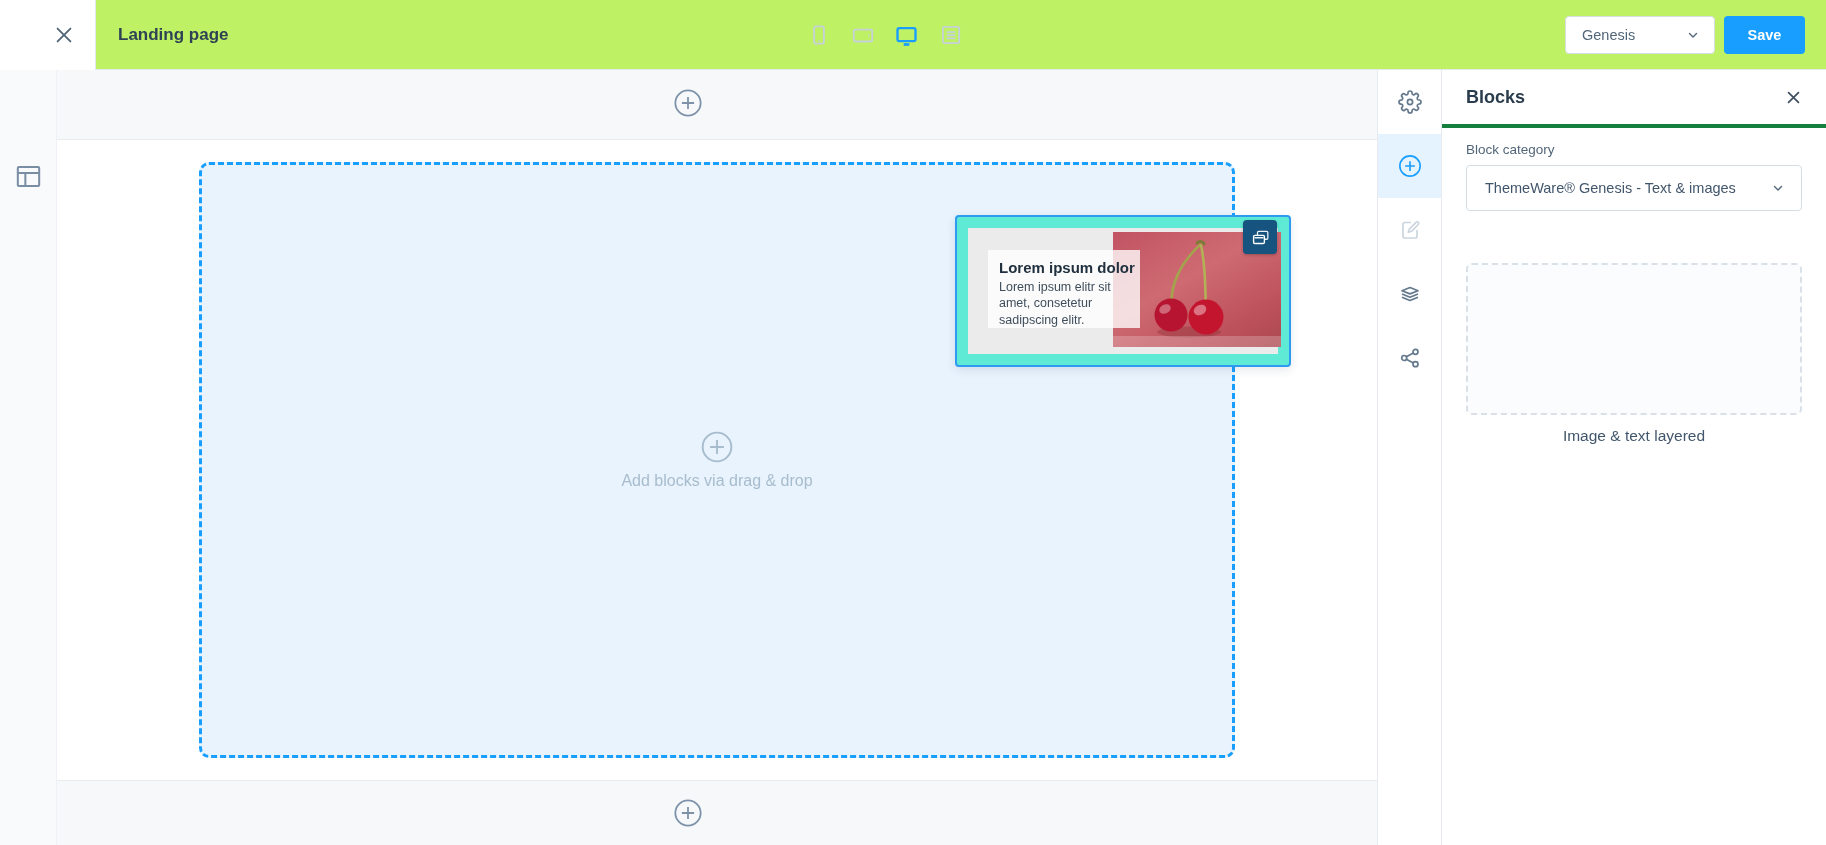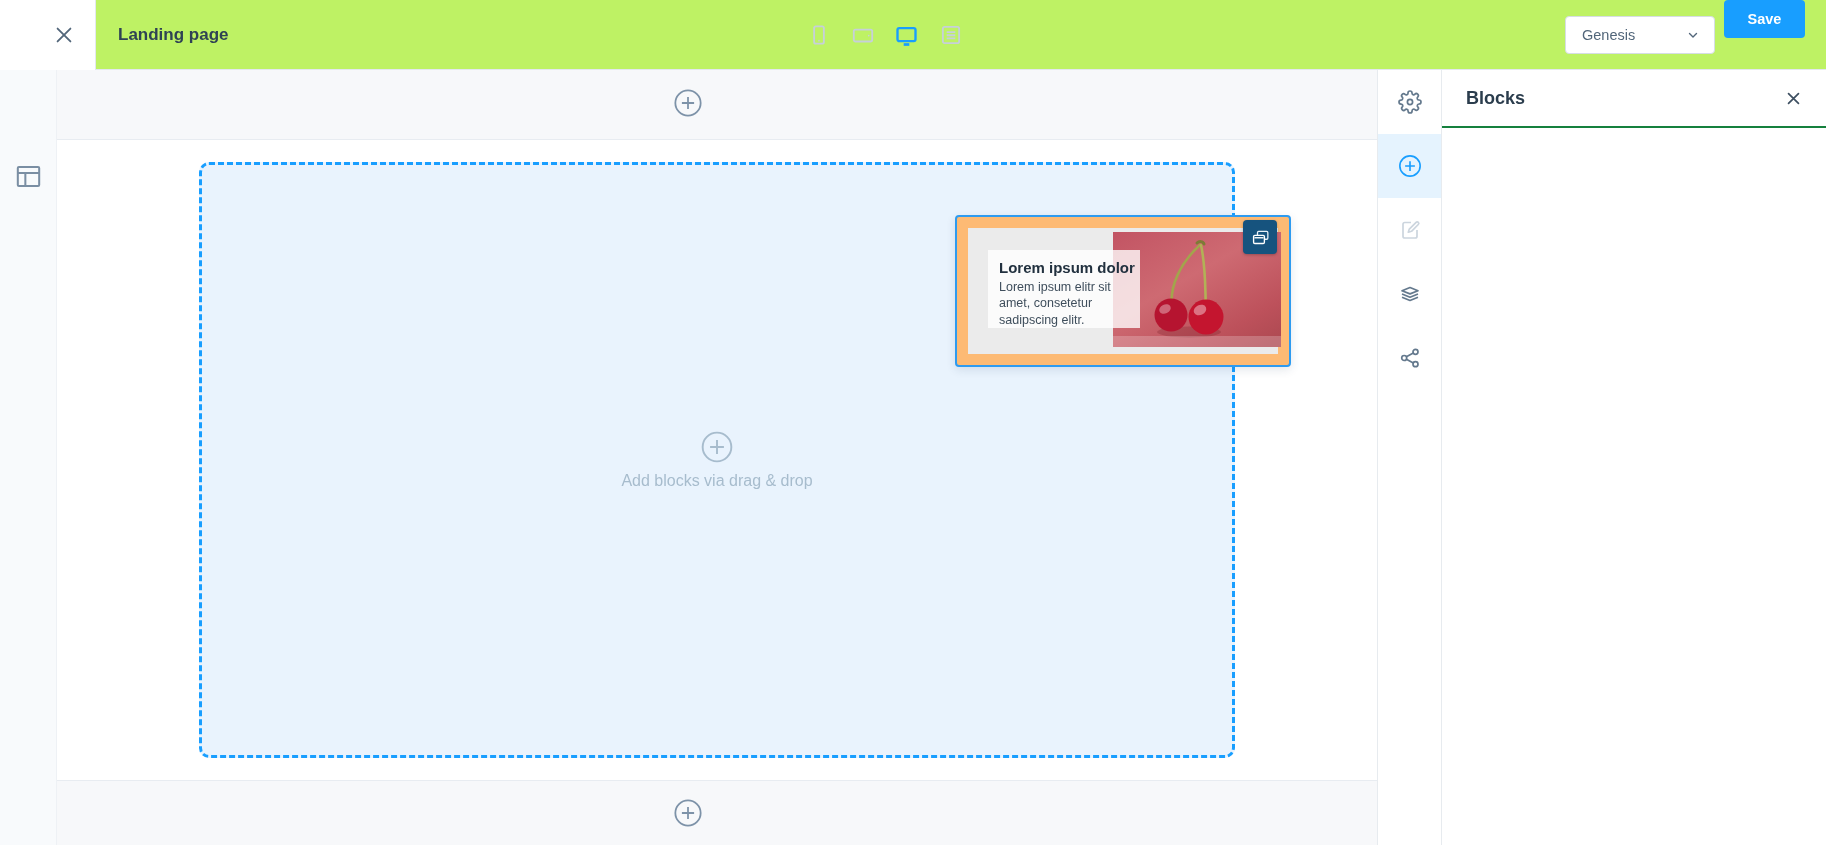--- a/index.html
+++ b/index.html
@@ -16,21 +16,21 @@
   .page-title { position:absolute; left:86px; top:0; height:70px; display:flex; align-items:center;
                 font-size:17px; font-weight:700; color:#2f4254; }
   .device-group { position:absolute; left:773px; top:0; height:70px; display:flex; align-items:center; gap:17px; }
   .device-btn { width:27px; height:27px; display:flex; align-items:center; justify-content:center;
                 color:#c6d0d9; background:none; border:none; cursor:pointer; }
   .device-btn.active { color:#189eff; }
   .lang-select { position:absolute; left:1533px; top:16px; width:150px; height:38px;
                  border:1px solid #d6dde4; border-radius:4px; background:#fff; display:flex;
                  align-items:center; justify-content:space-between; padding:0 14px 0 16px;
                  font-size:14.5px; color:#52667a; cursor:pointer; }
-  .save-btn { position:absolute; left:1692px; top:0; width:81px; height:38px; background:#189eff;
+  .save-btn { position:absolute; left:1692px; top:16px; width:81px; height:38px; background:#189eff;
               border:none; border-radius:4px; color:#fff; font-size:14.5px; font-weight:700;
               cursor:pointer; font-family:inherit; }
 
   
   .left-strip { position:absolute; left:0; top:70px; width:57px; height:775px; background:#f8fafc;
                 border-right:1px solid #eef1f5; z-index:5; }
   .layout-icon-wrap { position:absolute; left:15px; top:93px; color:#7a8ea3; cursor:pointer; }
 
   
   .canvas { position:absolute; left:57px; top:70px; width:1320px; height:775px; background:#fff; }
@@ -43,21 +43,21 @@
   .band-top .add-section-btn { top:18px; }
   .band-bottom .add-section-btn { top:17px; }
 
   .dropzone { position:absolute; left:142px; top:92px; width:1036px; height:596px;
               border:3px dashed #189eff; border-radius:10px; background:#e9f3fd;
               display:flex; flex-direction:column; align-items:center; justify-content:center; gap:8px; }
   .dropzone-plus { color:#a7bccd; }
   .dropzone-hint { font-size:16px; color:#a7bccd; }
 
   
-  .drag-card { position:absolute; left:898px; top:145px; width:336px; height:152px; background:#fdba74;
+  .drag-card { position:absolute; left:898px; top:145px; width:336px; height:152px; background:#5eead4;
                border:2px solid #2e9bf0; border-radius:4px; box-shadow:0 3px 10px rgba(30,60,90,.12);
                z-index:20; cursor:grabbing; }
   .card-gray { position:absolute; left:11px; top:11px; right:11px; bottom:11px; background:#ebebeb; }
   .card-image { position:absolute; left:156px; top:15px; width:168px; height:115px;
                 background:linear-gradient(150deg,#c25463 0%,#ce6a72 42%,#bd515b 78%,#ab4850 100%); overflow:hidden; }
   .card-image::after { content:""; position:absolute; left:0; right:0; bottom:0; height:11px;
                        background:rgba(255,255,255,.22); }
   .card-textbox { position:absolute; left:31px; top:33px; width:152px; height:78px;
                   background:rgba(255,255,255,.78); padding:9px 11px; }
   .card-heading { font-size:15px; font-weight:700; color:#22313f; margin-bottom:3px; white-space:nowrap; }
@@ -70,21 +70,21 @@
   .side-strip { position:absolute; left:1377px; top:70px; width:65px; height:775px; background:#fff;
                 border-left:1px solid #e7ebef; border-right:1px solid #e7ebef; z-index:10; }
   .side-item { width:100%; height:64px; display:flex; align-items:center; justify-content:center;
                color:#64798d; cursor:pointer; background:none; border:none; }
   .side-item.active { background:#e5f3fe; color:#189eff; }
   .side-item.disabled { color:#ccd5de; cursor:default; }
 
   
   .panel { position:absolute; left:1442px; top:70px; width:384px; height:775px; background:#fff; z-index:9; }
   .panel-header { height:58px; display:flex; align-items:center; justify-content:space-between;
-                  padding:0 24px; border-bottom:2px solid #15803d; }
+                  padding:0 24px; border-bottom:4px solid #15803d; }
   .panel-title { font-size:18px; font-weight:700; color:#2b3d4d; }
   .panel-close { color:#3d4f61; background:none; border:none; cursor:pointer; display:flex; }
   .panel-body { padding:14px 24px 0 24px; }
   .field-label { font-size:13.5px; color:#52667a; margin-bottom:8px; }
   .category-select { height:46px; border:1px solid #d5dce4; border-radius:4px; display:flex;
                      align-items:center; justify-content:space-between; padding:0 16px 0 18px;
                      font-size:14.5px; color:#42566b; cursor:pointer; background:#fff; }
   .block-item { margin-top:52px; cursor:grab; }
   .block-placeholder { width:336px; height:152px; background:#fbfcfd; border:2px dashed #d9e0e7;
                        border-radius:6px; }
@@ -275,15 +275,30 @@
     <div class="panel-header">
       <div class="panel-title">Blocks</div>
       <button class="panel-close">
         <span>
           <svg width="17" height="17" viewBox="0 0 24 24">
               <path d="M5 5 L19 19 M19 5 L5 19" stroke="currentColor" stroke-width="2.4" stroke-linecap="round" fill="none"></path>
             </svg>
         </span>
       </button>
     </div>
+    <div class="panel-body">
+      <div class="field-label">Block category</div>
+      <div class="category-select">
+        <span>ThemeWare® Genesis - Text &amp; images</span>
+        <span>
+          <svg width="14" height="14" viewBox="0 0 24 24" fill="none" stroke="#52667a" stroke-width="2.4" stroke-linecap="round" stroke-linejoin="round">
+              <path d="M6 9.5 L12 15.5 L18 9.5"></path>
+            </svg>
+        </span>
+      </div>
+      <div class="block-item">
+        <div class="block-placeholder"></div>
+        <div class="block-caption">Image &amp; text layered</div>
+      </div>
+    </div>
   </div>
 
 </div>
 
 </body></html>

